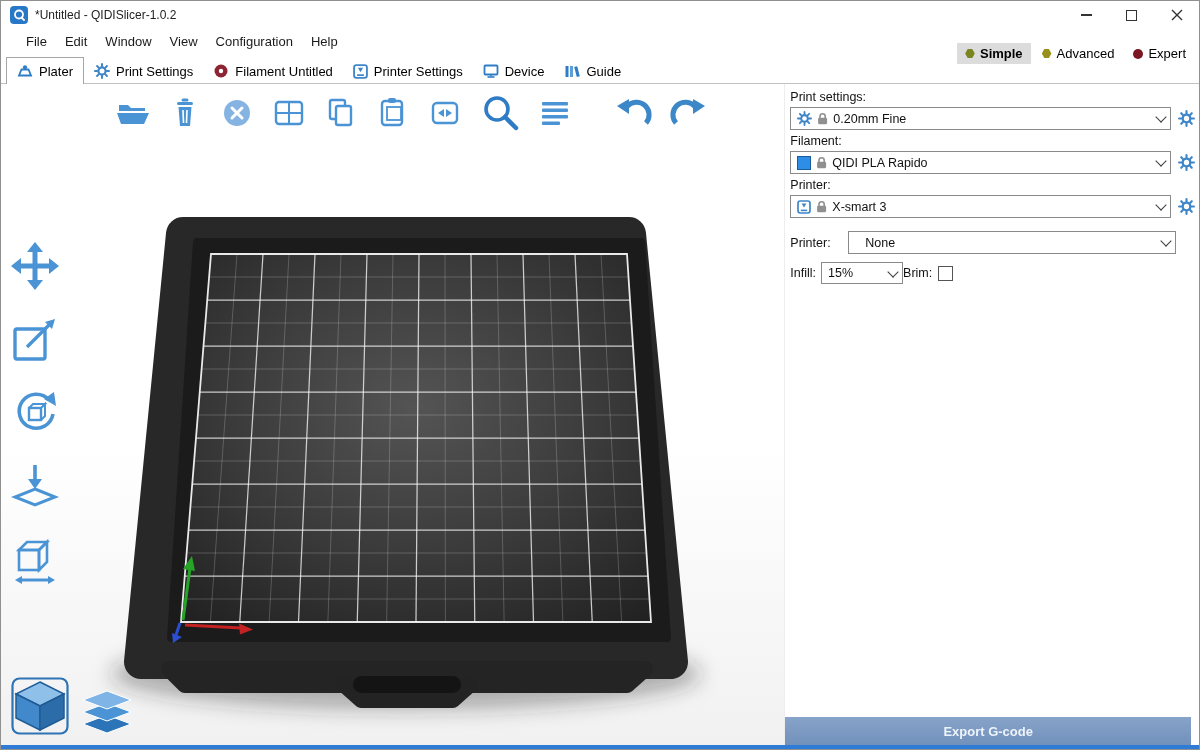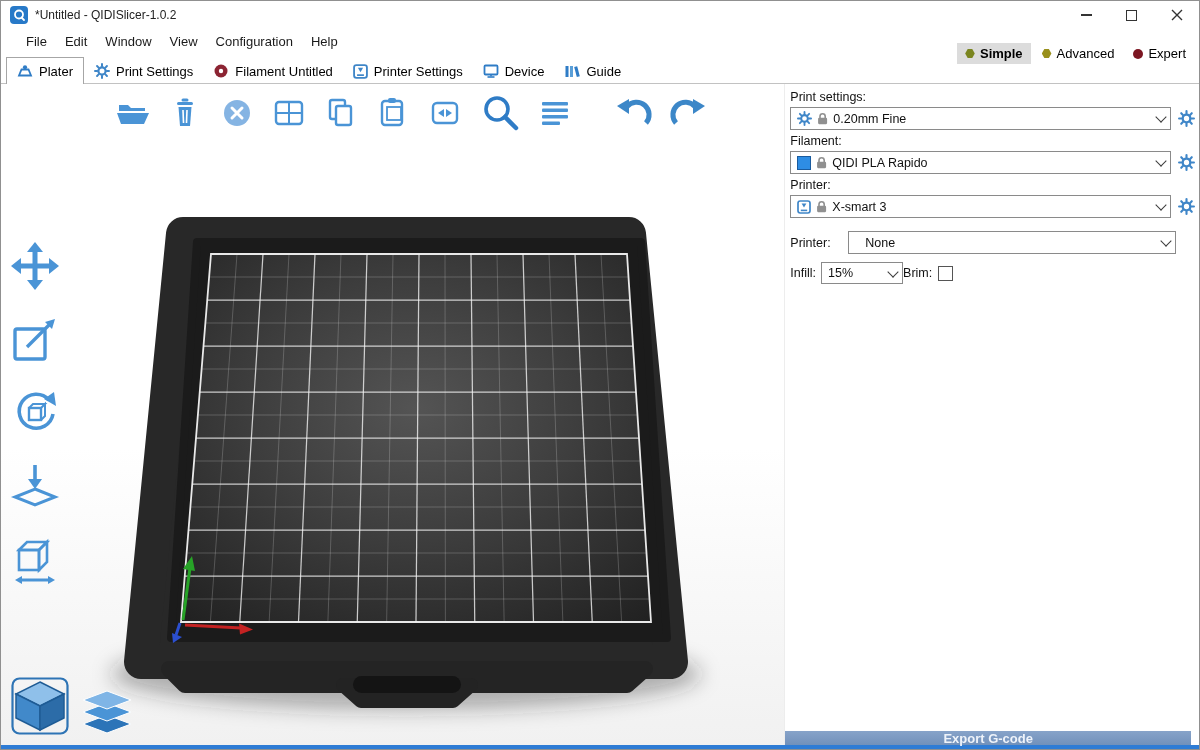--- a/index.html
+++ b/index.html
@@ -55,21 +55,21 @@
   .swatch{width:14px;height:14px;flex:none;box-sizing:border-box;}
   .gearbtn{width:18px;height:18px;flex:none;display:flex;align-items:center;justify-content:center;cursor:pointer;}
   .row-supports{display:flex;align-items:center;margin-top:13px;}
   .lbl-supports{width:58px;flex:none;}
   .row-supports .combo{margin-right:19px;padding-left:16px;}
   .row-infill{display:flex;align-items:center;margin-top:8px;}
   .lbl-infill{margin-right:5px;}
   .combo-infill{flex:none;width:82px;height:22px;}
   .lbl-brim{margin-right:6px;}
   .checkbox{width:13px;height:13px;border:1px solid #555;background:#fff;cursor:pointer;}
-  .export-btn{position:absolute;left:0;right:8px;bottom:0;height:14px;background:linear-gradient(#87a3c9,#7191bb);color:#eef3fa;font-weight:bold;font-size:13px;display:flex;align-items:center;justify-content:center;cursor:pointer;}
+  .export-btn{position:absolute;left:0;right:8px;bottom:0;height:28px;background:linear-gradient(#87a3c9,#7191bb);color:#eef3fa;font-weight:bold;font-size:13px;display:flex;align-items:center;justify-content:center;cursor:pointer;}
 
   .bottom-strip{height:5px;background:#2e7cd5;}
 </style>
 </head>
 <body>
 
 <svg width="0" height="0" style="position:absolute">
   <defs>
     <symbol id="icon-gear" viewBox="0 0 16 16">
       <g fill="none" stroke="#3f86c8" stroke-width="2" stroke-linecap="round">

